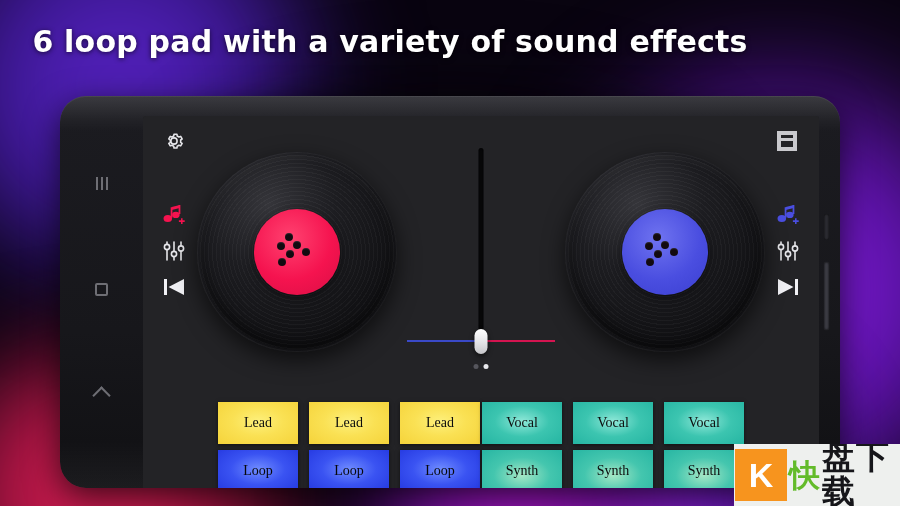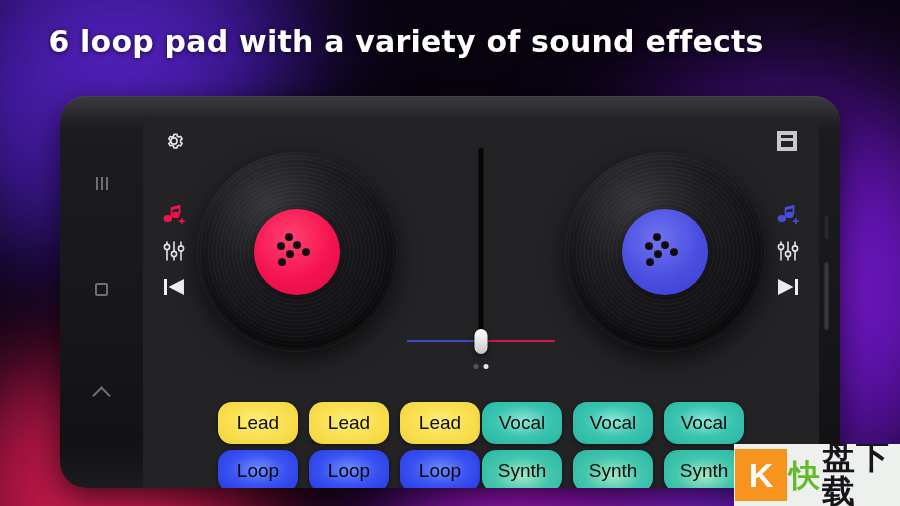--- a/index.html
+++ b/index.html
@@ -22,21 +22,21 @@
   #glow-pink-bottomleft { left:-120px; bottom:-140px; width:460px; height:300px;
       background:radial-gradient(circle at 50% 50%, #f0235e 0%, #a3123f 45%, rgba(70,5,30,0) 75%); }
   #glow-magenta-bottom { left:330px; bottom:-120px; width:380px; height:250px;
       background:radial-gradient(circle at 50% 50%, #c41ad8 0%, #6c0f9c 48%, rgba(40,5,70,0) 78%); }
   #glow-dark-center { left:120px; top:90px; width:660px; height:330px;
       background:radial-gradient(circle at 50% 50%, #07040c 0%, rgba(7,4,12,0.75) 55%, rgba(7,4,12,0) 80%);
       filter:blur(40px); }
 
   
   #headline {
-    position:absolute; left:16px; top:24px; width:780px; text-align:center;
+    position:absolute; left:0; top:24px; width:780px; text-align:center;
     font-size:30px; font-weight:700; color:#ffffff; letter-spacing:0.2px;
     font-family:"DejaVu Sans", sans-serif;
     text-shadow:0 1px 5px rgba(0,0,0,0.65);
     z-index:6;
   }
 
   
   #phone {
     position:absolute; left:60px; top:96px; width:780px; height:392px;
     background:linear-gradient(180deg,#24242a 0%,#1b1b20 6%,#17171b 60%,#101013 100%);
@@ -132,22 +132,22 @@
   #xf-knob  { position:absolute; left:50%; top:-5px; transform:translateX(-50%);
       width:13px; height:25px; border-radius:7px;
       background:linear-gradient(180deg,#ffffff 0%,#e3e3e6 55%,#c6c6ca 100%);
       box-shadow:0 2px 5px rgba(0,0,0,0.6); }
 
   
   .pad-group { position:absolute; bottom:0; display:grid; grid-template-columns:repeat(3,80px);
       grid-template-rows:42px 42px; gap:6px 11px; }
   #pads-left  { left:75px; bottom:-4px; }
   #pads-right { right:75px; bottom:-4px; }
-  .pad { border-radius:14px; display:flex; align-items:center; justify-content:center;
-      font-size:19px; color:#0c0c0c; font-family:Liberation Sans, sans-serif;
+  .pad { border-radius:0; display:flex; align-items:center; justify-content:center;
+      font-size:14px; color:#0c0c0c; font-family:Liberation Serif, serif;
       box-shadow:0 1px 4px rgba(0,0,0,0.55); }
   .pad-yellow { background:radial-gradient(ellipse at 50% 46%, #fdf07c 0%, #fae154 45%, #f5d33a 100%); }
   .pad-blue   { background:radial-gradient(ellipse at 50% 46%, #6f8cff 0%, #3a53f2 48%, #2438e0 100%); color:#07070a; }
   .pad-teal   { background:radial-gradient(ellipse at 50% 46%, #8fe8d8 0%, #3cc5b0 48%, #25b5a2 100%); }
   .pad-teal-b { background:radial-gradient(ellipse at 50% 60%, #a6e8c6 0%, #44c6ae 50%, #27b6a3 100%); }
 
   
   #watermark { position:absolute; right:0; bottom:0; width:166px; height:62px;
       display:flex; align-items:center; z-index:9; background:#eef0ee; overflow:hidden; }
   #wm-logo { width:52px; height:52px; margin-left:1px; position:relative; flex:0 0 auto;

